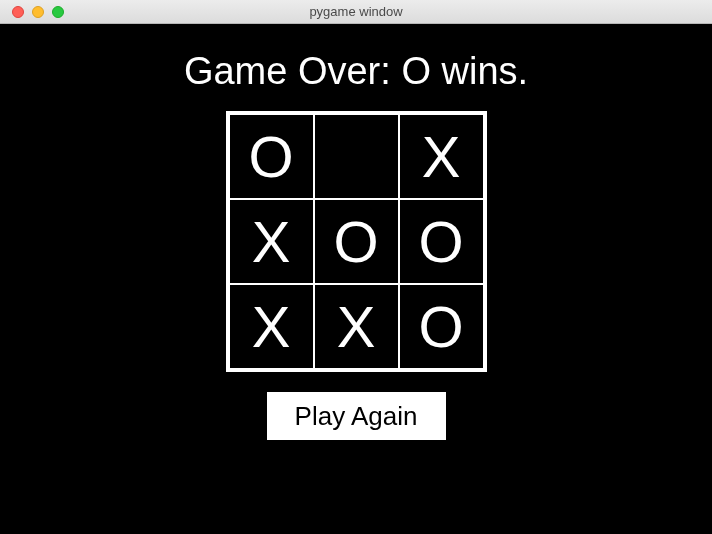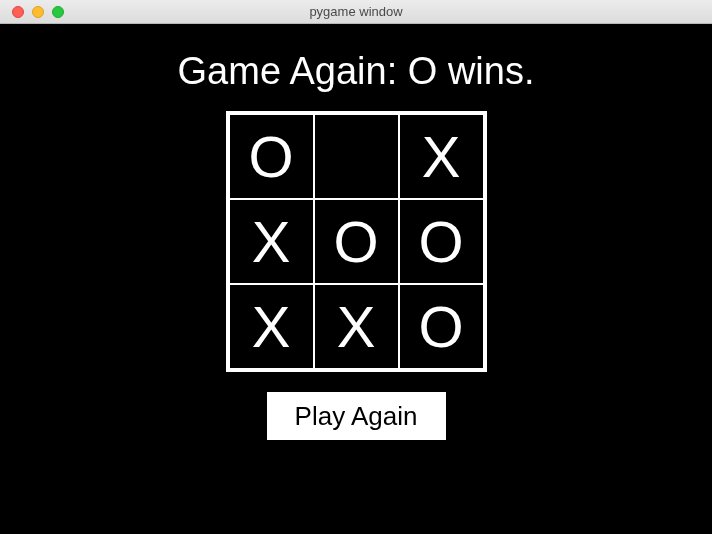--- a/index.html
+++ b/index.html
@@ -96,21 +96,21 @@
 <div class="titlebar">
   <div class="traffic-lights">
     <div class="tl red"></div>
     <div class="tl yellow"></div>
     <div class="tl green"></div>
   </div>
   <div class="title">pygame window</div>
 </div>
 
 <div class="stage">
-  <div class="status">Game Again: O wins.</div>
+  <div class="status">Game Over: O wins.</div>
 
   <div class="board">
     <div class="board-row">
       <div class="cell">O</div>
       <div class="cell"></div>
       <div class="cell">X</div>
     </div>
     <div class="board-row">
       <div class="cell">X</div>
       <div class="cell">O</div>

